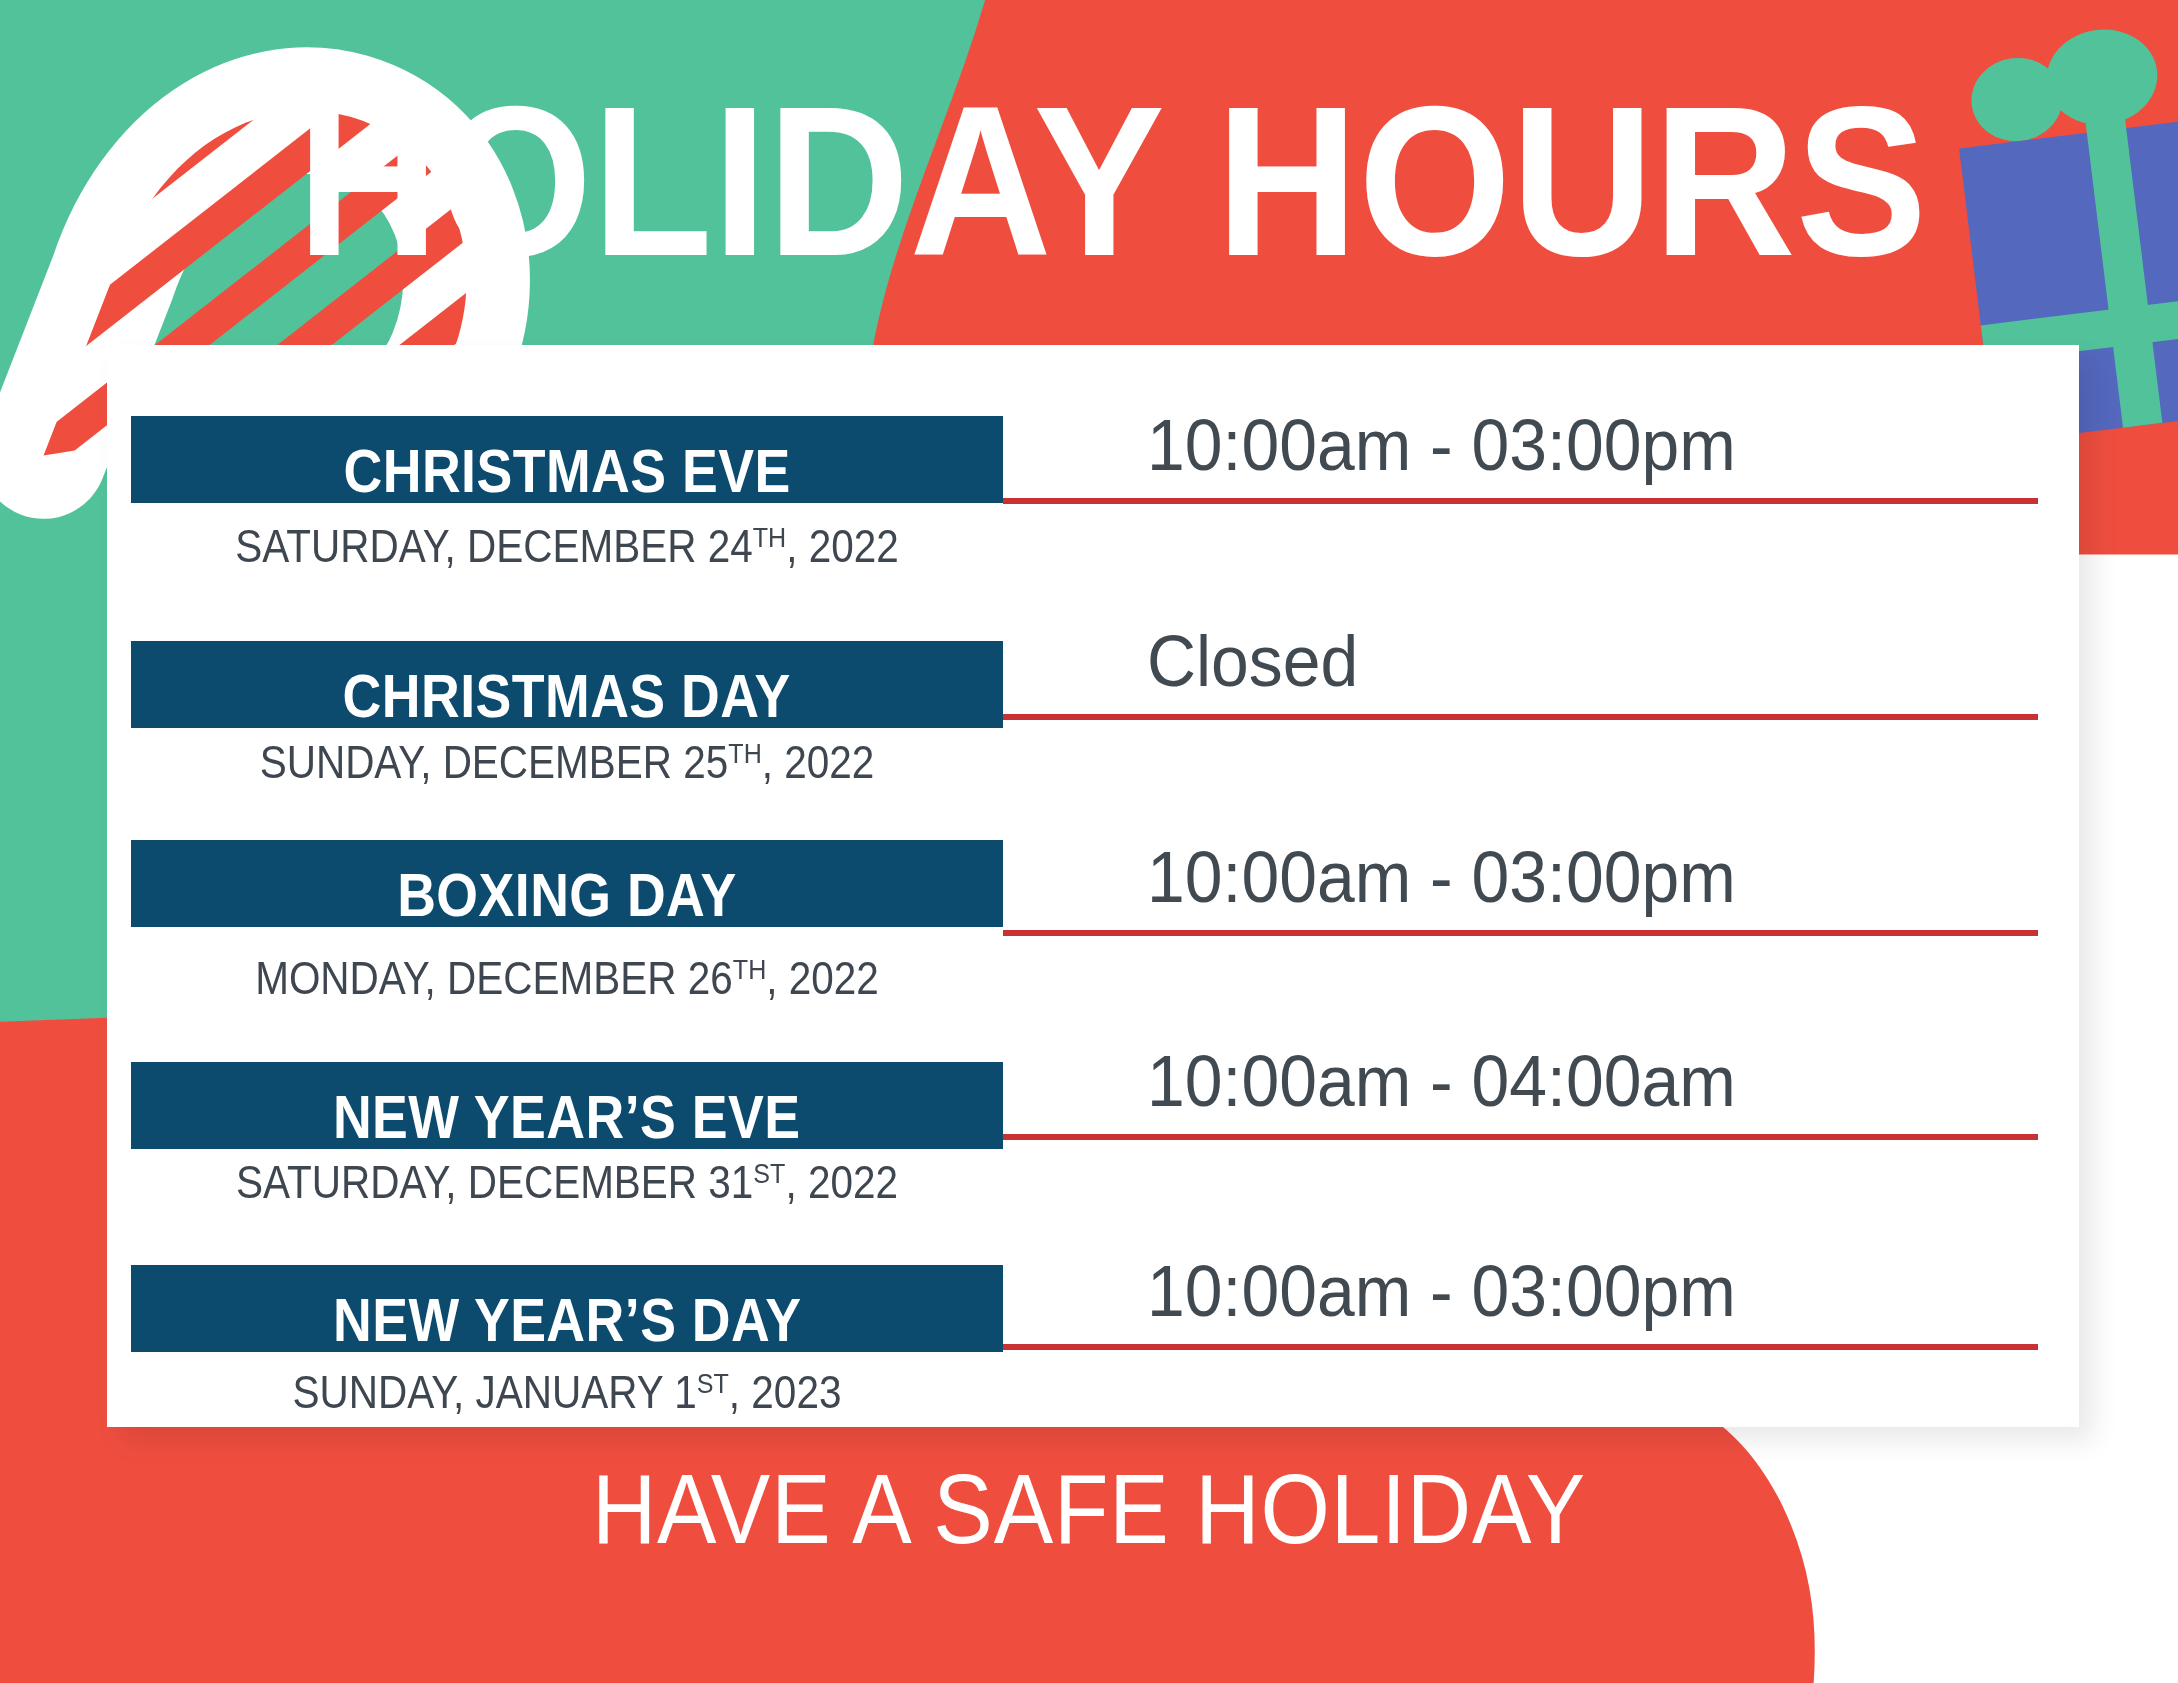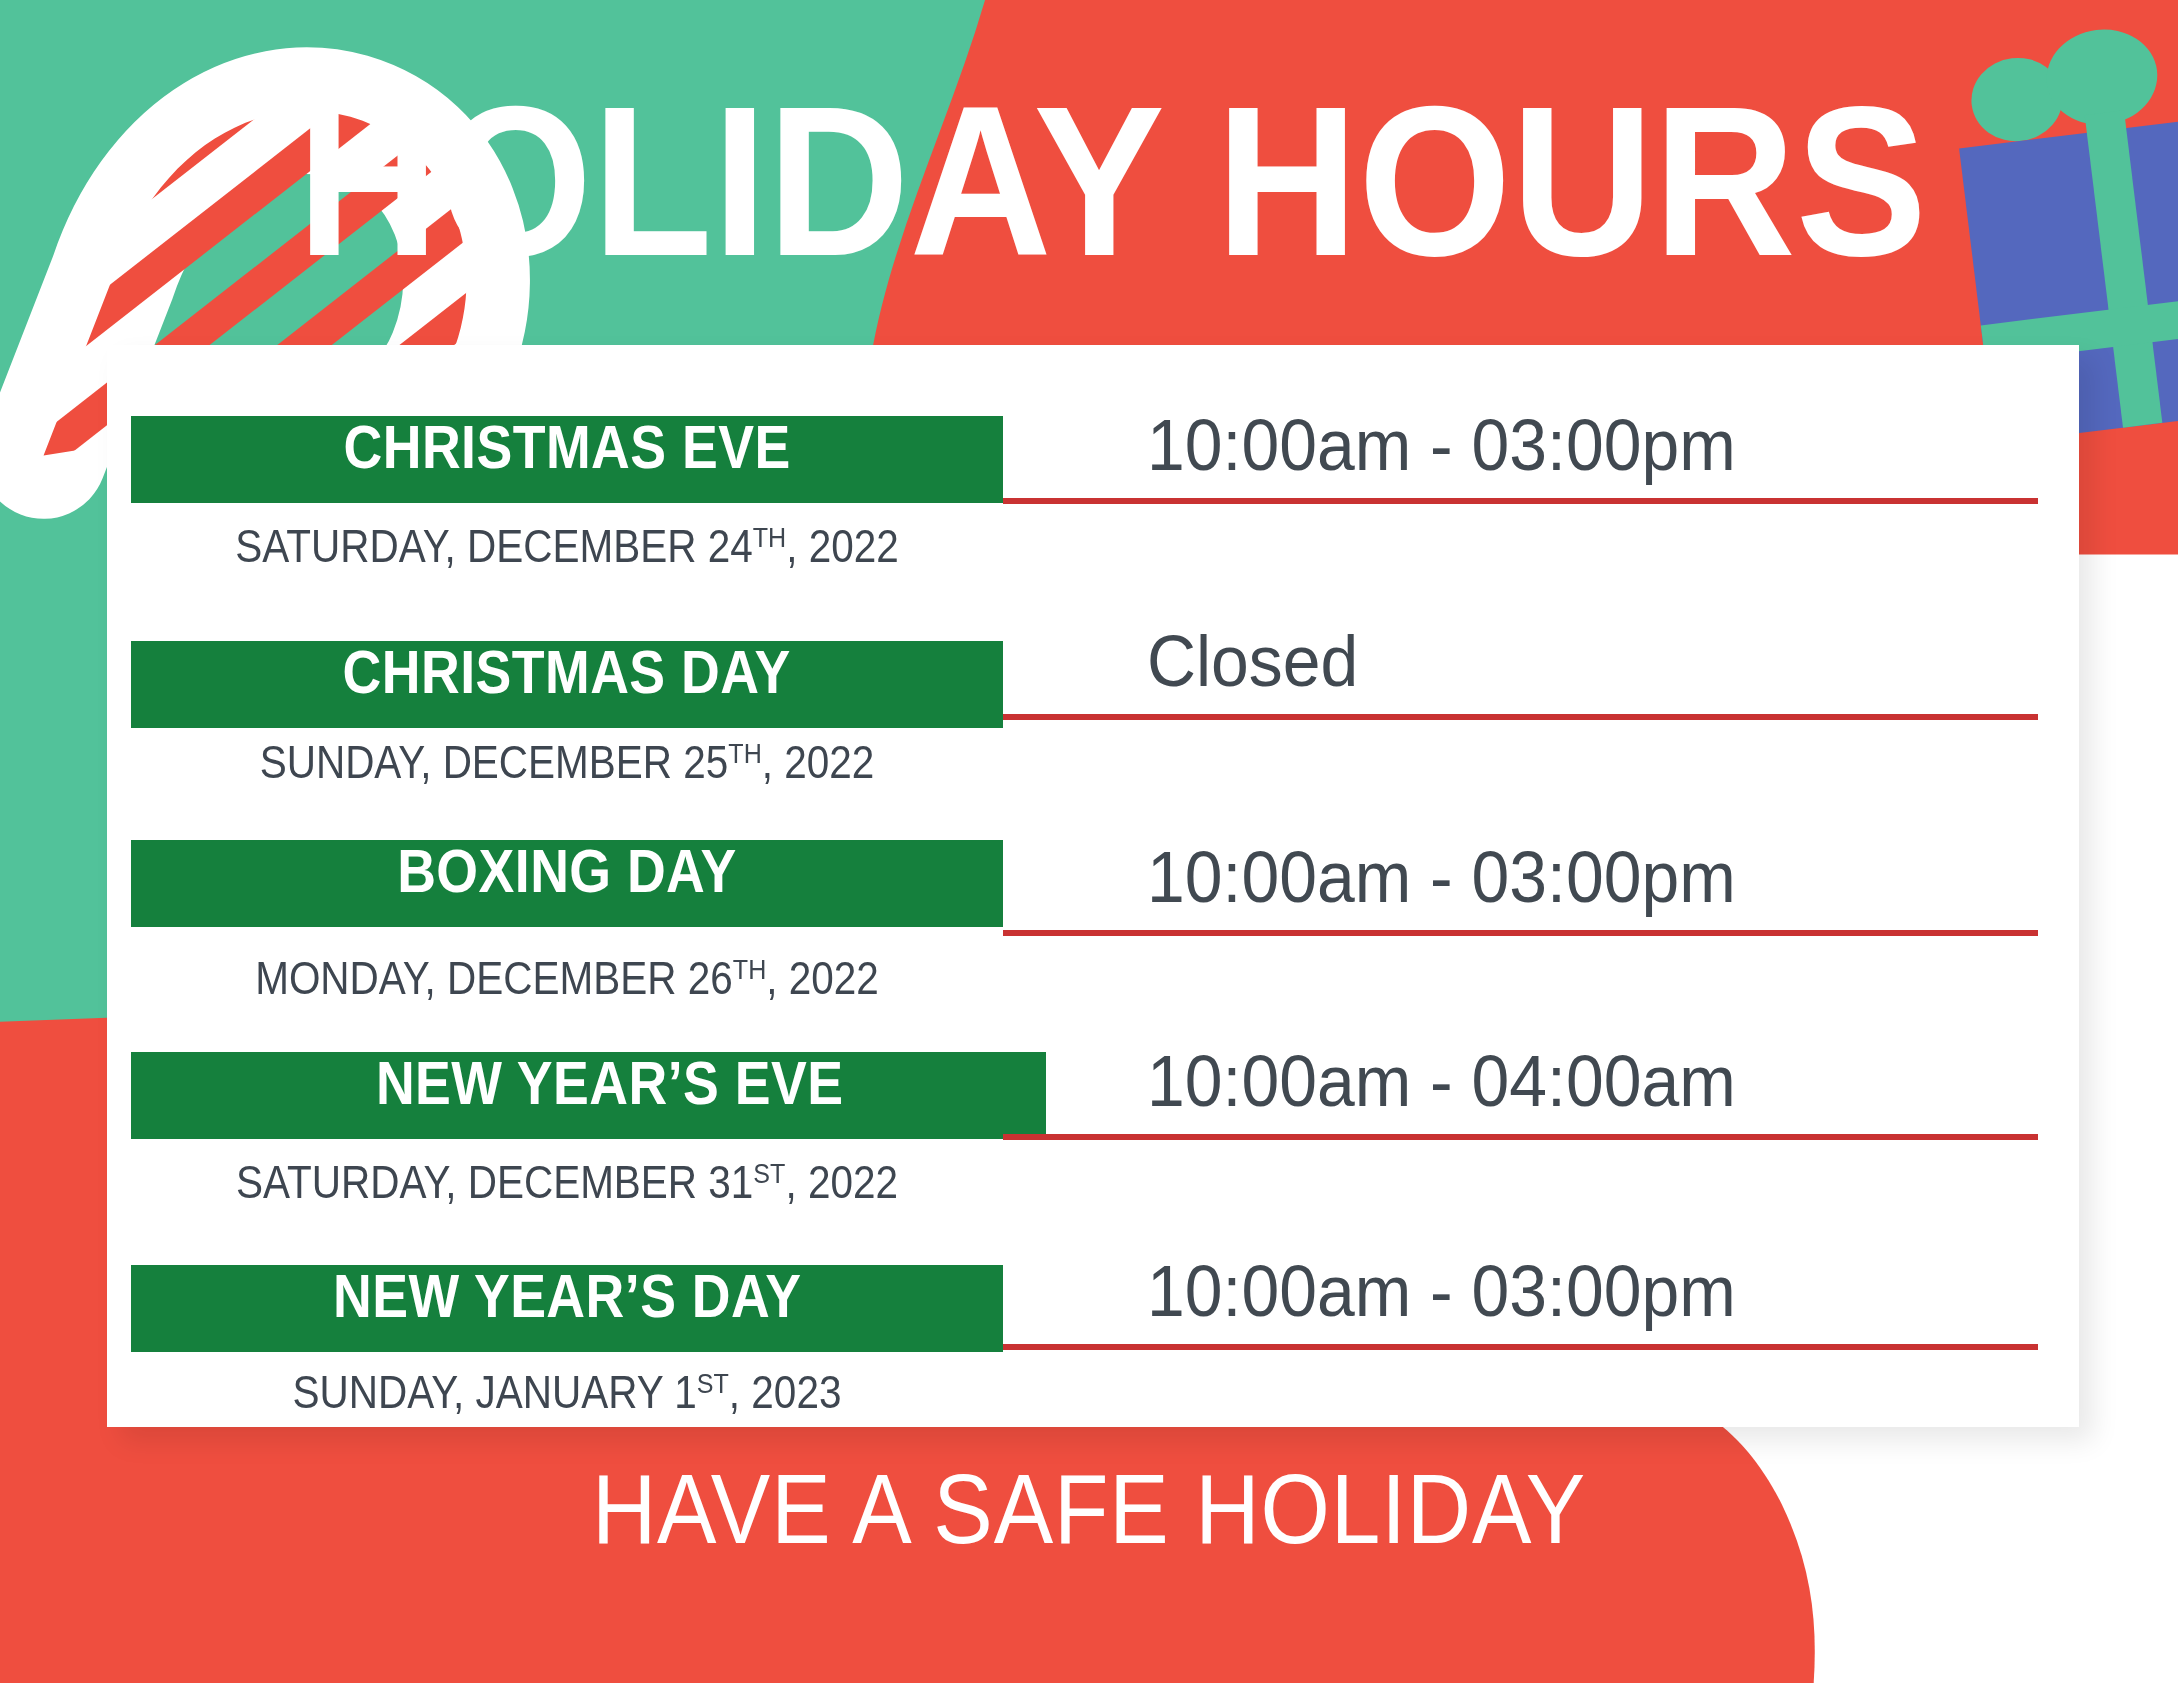--- a/index.html
+++ b/index.html
@@ -62,23 +62,23 @@
     left: 0;
     width: 100%;
   }
 
   
   .chip {
     position: absolute;
     left: 24px;
     width: 872px;
     height: 87px;
-    background: #15803d;
+    background: #0c4a6e;
     display: flex;
-    align-items: flex-start;
+    align-items: flex-end;
     justify-content: center;
   }
   .chip-label {
     color: #ffffff;
     font-size: 61px;
     font-weight: bold;
     line-height: 63px;
     letter-spacing: 0.5px;
     white-space: nowrap;
     transform: scaleX(0.88);
@@ -236,21 +236,21 @@
       <div class="row" style="top:432px;">
         <div class="chip" style="top:63px;">
           <span class="chip-label">BOXING DAY</span>
         </div>
         <div class="date" style="top:176px;"><span>MONDAY, DECEMBER 26</span><sup>TH</sup><span>, 2022</span></div>
         <div class="hours" style="top:61px;">10:00am - 03:00pm</div>
         <div class="rule" style="top:153px;"></div>
       </div>
 
       <div class="row" style="top:636px;">
-        <div class="chip" style="top:71px;padding-left:43px;">
+        <div class="chip" style="top:81px;">
           <span class="chip-label">NEW YEAR’S EVE</span>
         </div>
         <div class="date" style="top:176px;"><span>SATURDAY, DECEMBER 31</span><sup>ST</sup><span>, 2022</span></div>
         <div class="hours" style="top:61px;">10:00am - 04:00am</div>
         <div class="rule" style="top:153px;"></div>
       </div>
 
       <div class="row" style="top:846px;">
         <div class="chip" style="top:74px;">
           <span class="chip-label">NEW YEAR’S DAY</span>

